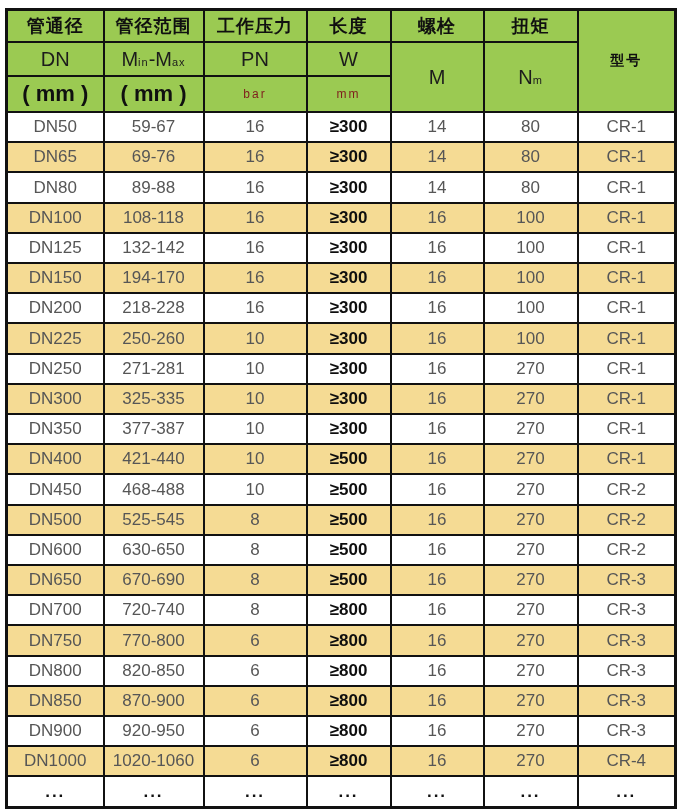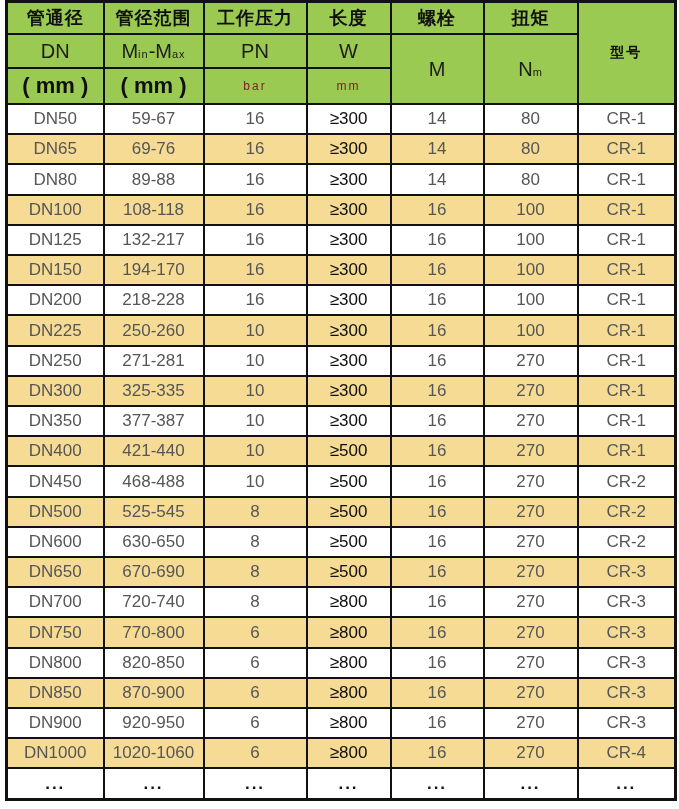--- a/index.html
+++ b/index.html
@@ -5,21 +5,21 @@
   html, body {
     margin: 0;
     padding: 0;
     background: #ffffff;
     font-family: "Liberation Sans", "DejaVu Sans", sans-serif;
   }
   .page {
     width: 679px;
     height: 809px;
     box-sizing: border-box;
-    padding: 0 5px;
+    padding: 8px 5px;
     background: #ffffff;
   }
   table.spec {
     width: 669px;
     height: 801px;
     border-collapse: collapse;
     table-layout: fixed;
     border: 3px solid #111111;
   }
   table.spec th, table.spec td {
@@ -68,21 +68,21 @@
   }
   
   tbody td {
     font-size: 17px;
     color: #565656;
     background: #ffffff;
     height: 26px;
   }
   tbody tr:nth-child(even) td { background: #f5db94; }
   tbody td.col-w {
-    font-weight: 400;
+    font-weight: 700;
     color: #0e0e0e;
   }
   tbody tr:last-child td {
     color: #111111;
     font-weight: 700;
     letter-spacing: 2px;
   }
 </style>
 </head>
 <body>
@@ -155,21 +155,21 @@
     <td class="col-dn">DN100</td>
     <td class="col-range">108-118</td>
     <td class="col-pn">16</td>
     <td class="col-w">≥300</td>
     <td class="col-m">16</td>
     <td class="col-nm">100</td>
     <td class="col-model">CR-1</td>
   </tr>
         <tr>
     <td class="col-dn">DN125</td>
-    <td class="col-range">132-217</td>
+    <td class="col-range">132-142</td>
     <td class="col-pn">16</td>
     <td class="col-w">≥300</td>
     <td class="col-m">16</td>
     <td class="col-nm">100</td>
     <td class="col-model">CR-1</td>
   </tr>
         <tr>
     <td class="col-dn">DN150</td>
     <td class="col-range">194-170</td>
     <td class="col-pn">16</td>

